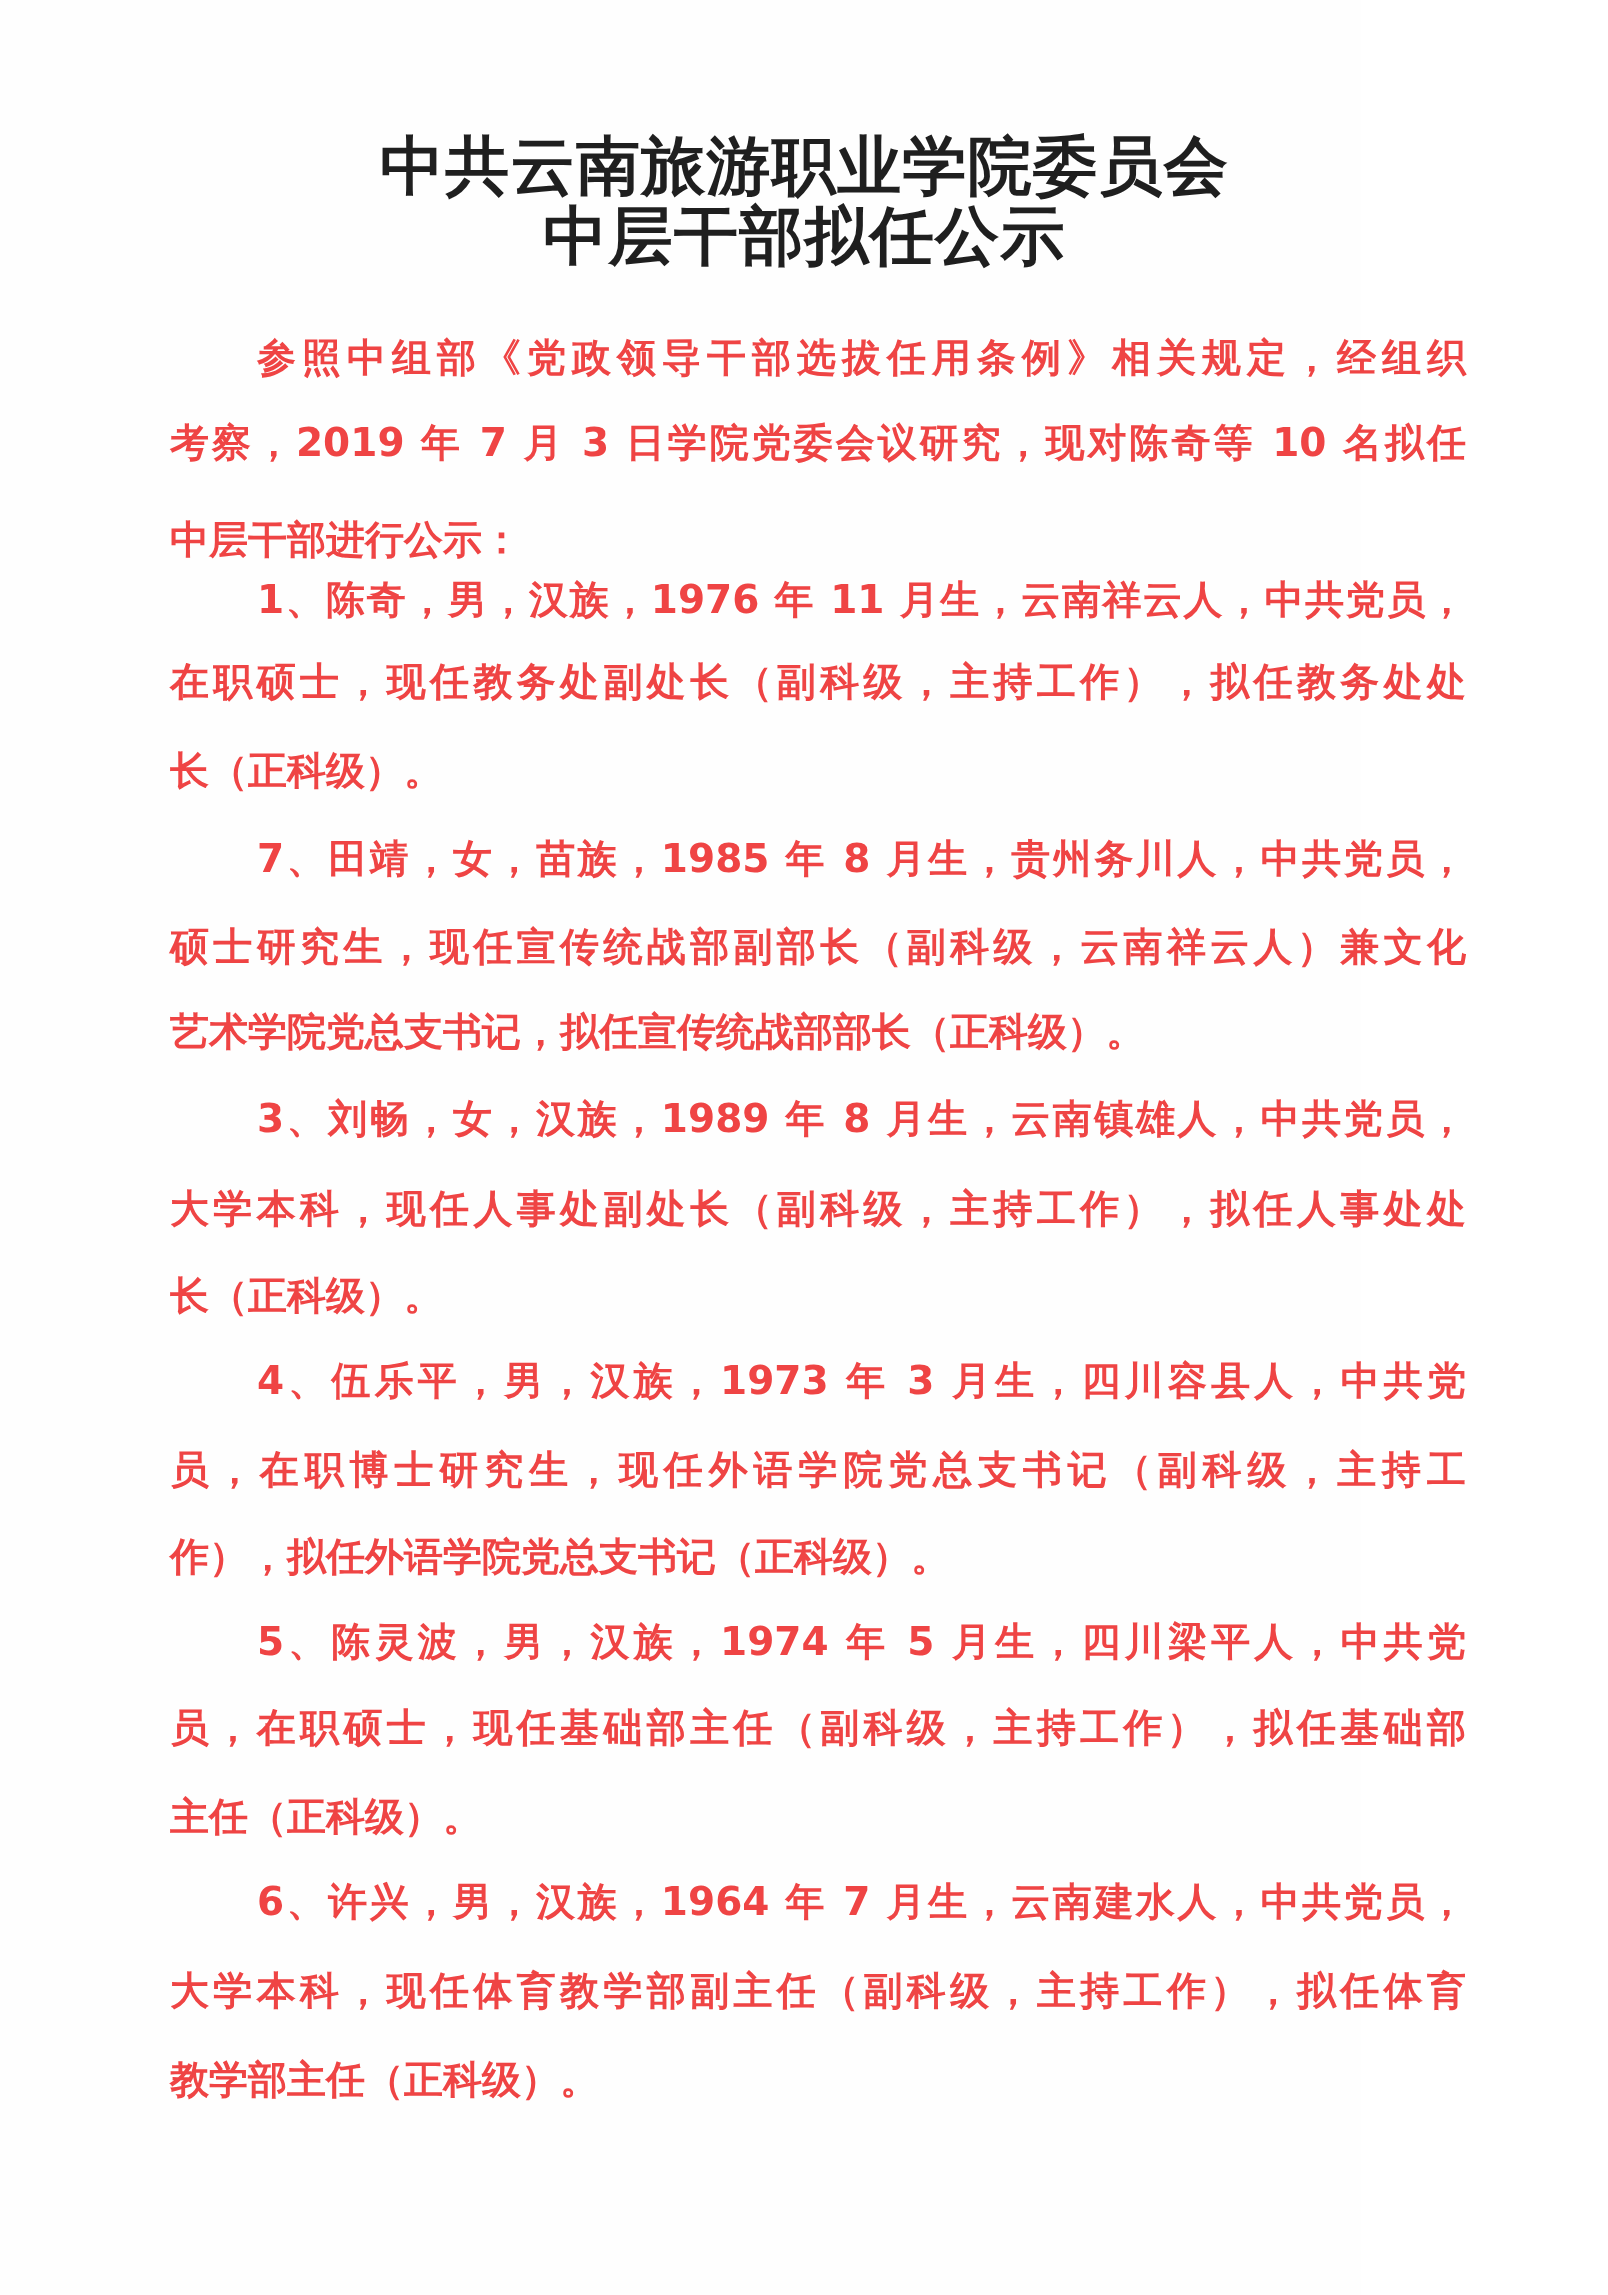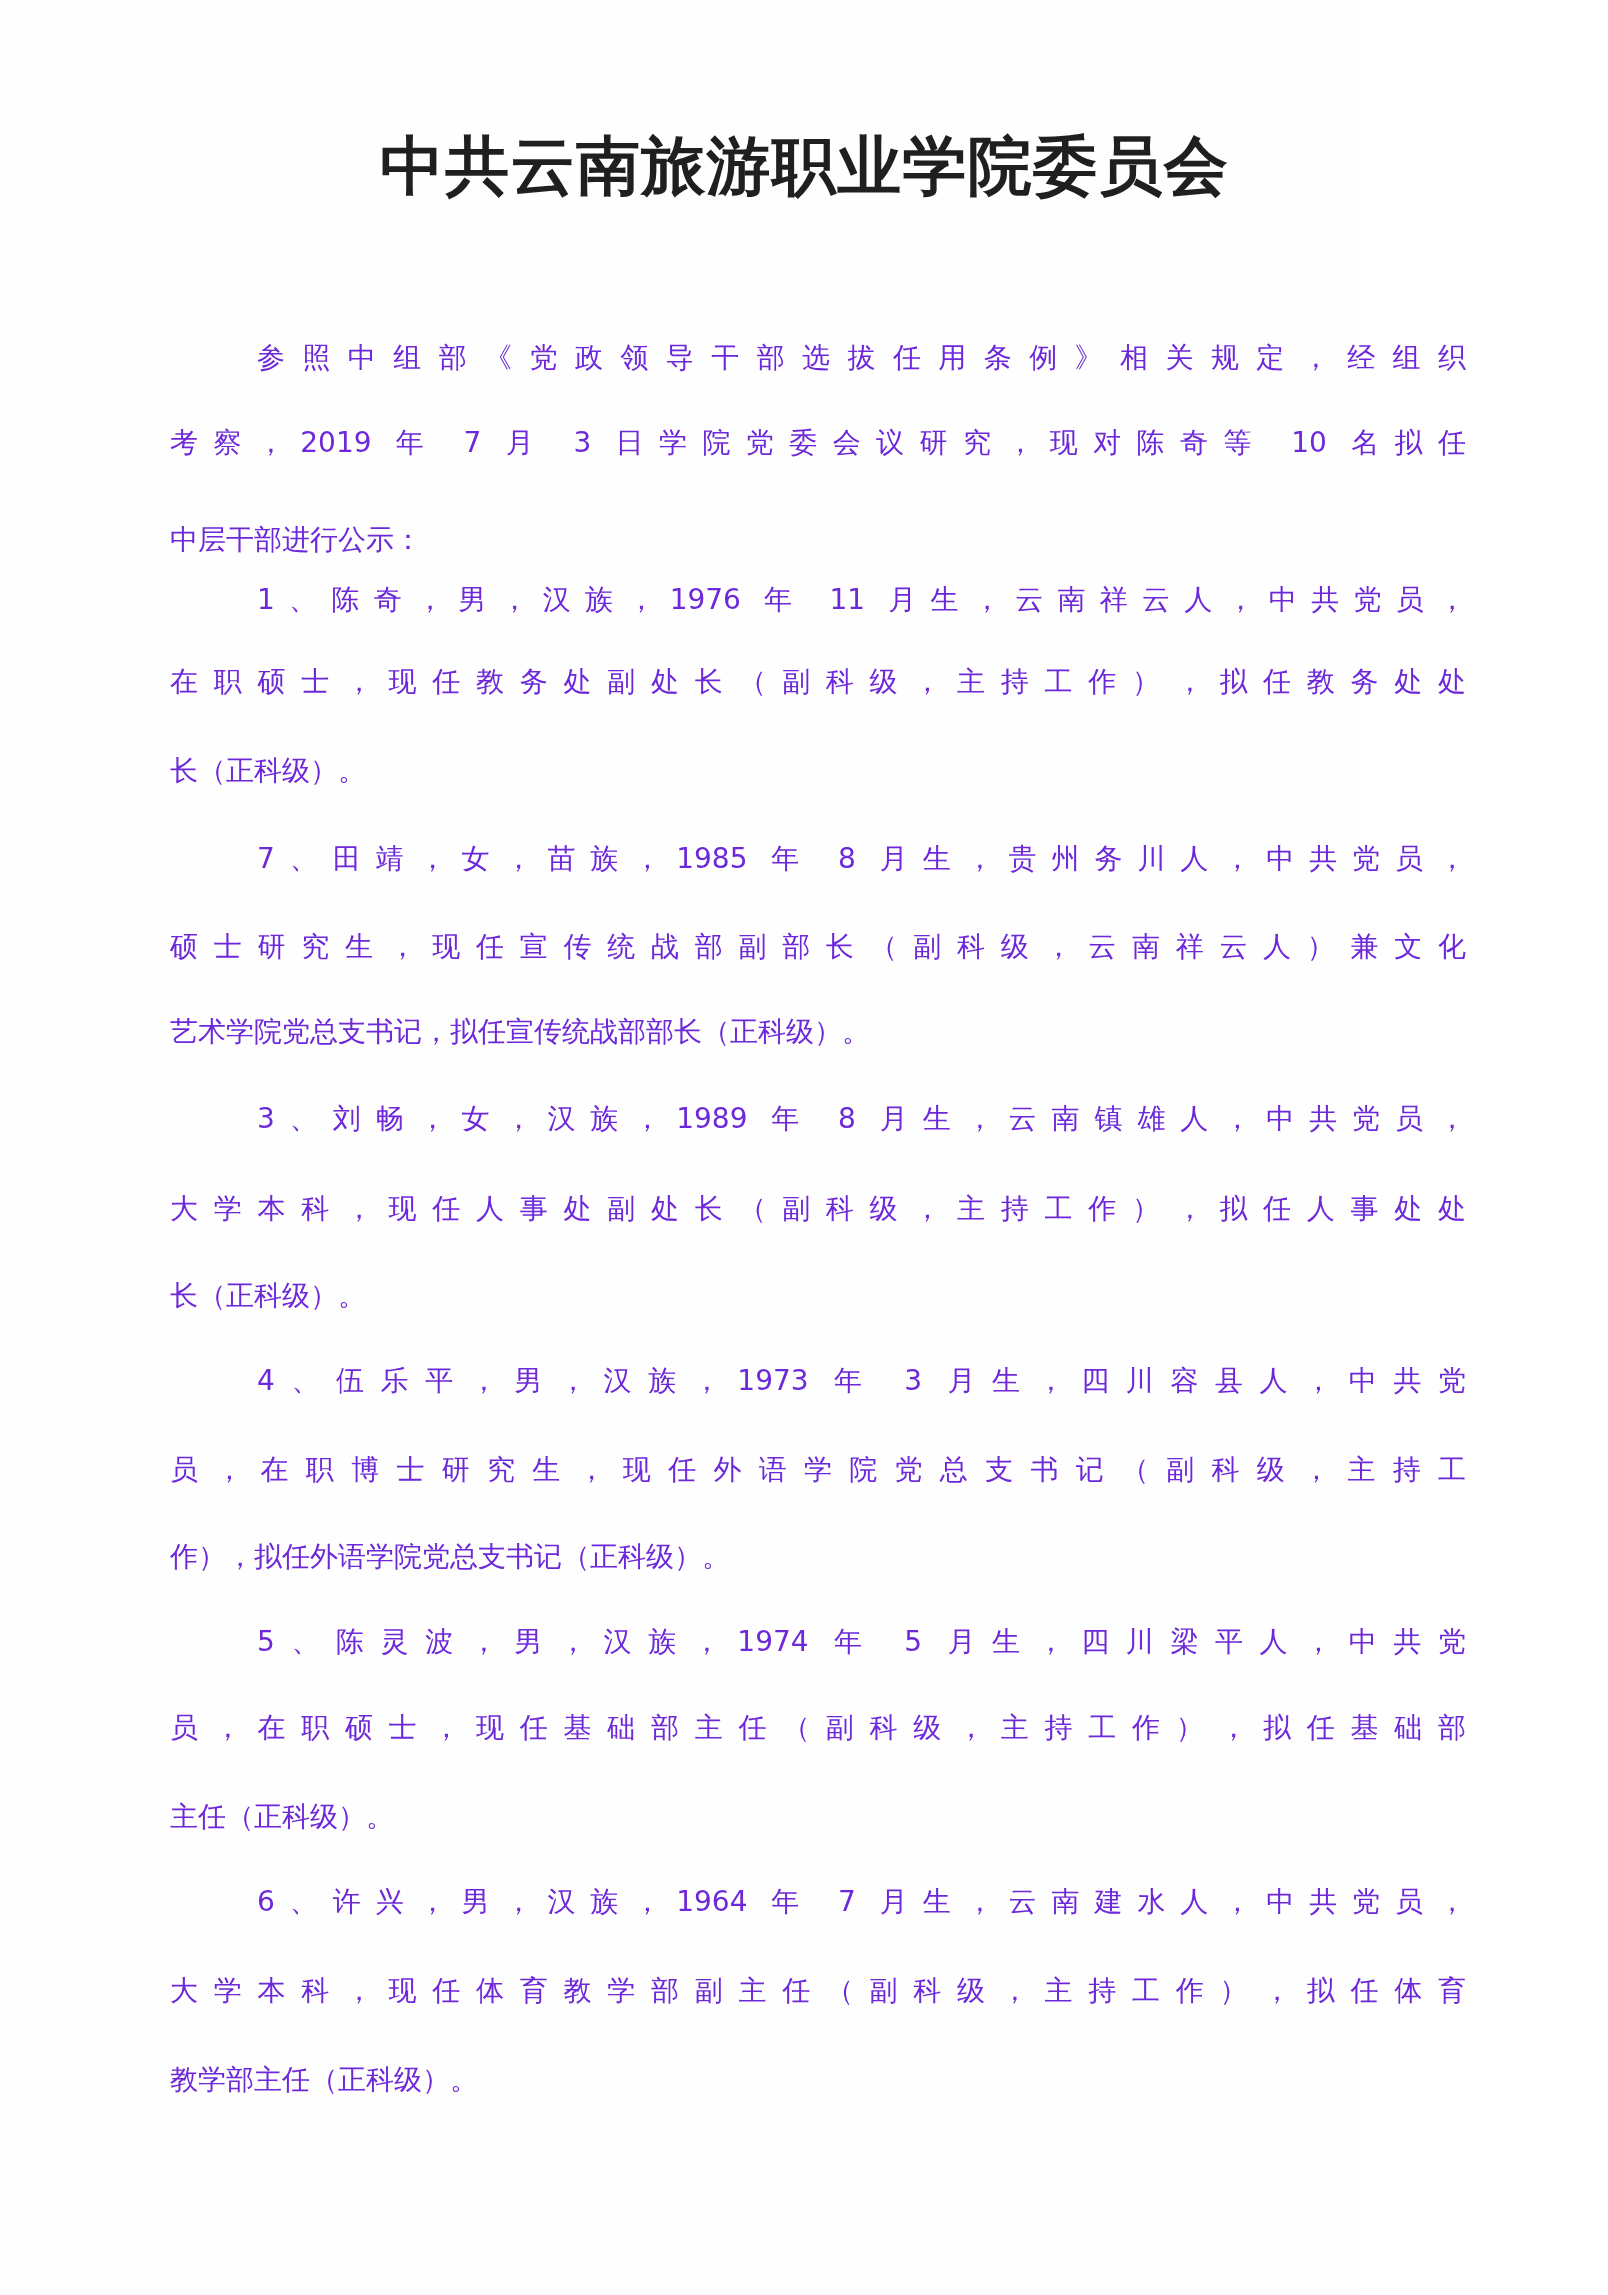--- a/index.html
+++ b/index.html
@@ -35,36 +35,38 @@
       color: #1f1f1f;
     }
     .title.l1 { top: 130px; }
     .title.l2 { top: 200px; }
 
     .body-line {
       position: absolute;
       left: 170px;
       width: 1296px;
       font-family: "DejaVu Sans", "Liberation Sans", sans-serif;
-      font-size: 28px;
+      font-size: 39px;
       line-height: 47px;
       white-space: nowrap;
-      color: #6d28d9;
+      color: #ef4444;
       text-align: justify;
       text-align-last: justify;
+      font-weight: bold;
     }
     .body-line.indent { left: 257px; width: 1209px; }
     .body-line.last { text-align-last: left; }
   </style>
 </head>
 <body>
 
 <div class="page">
 
   <div class="title l1">中共云南旅游职业学院委员会</div>
+  <div class="title l2">中层干部拟任公示</div>
 
   <div>
     <div class="body-line indent" style="top:334px;">参照中组部《党政领导干部选拔任用条例》相关规定，经组织</div>
     <div class="body-line" style="top:419px;">考察，2019 年 7 月 3 日学院党委会议研究，现对陈奇等 10 名拟任</div>
     <div class="body-line last" style="top:516px;">中层干部进行公示：</div>
   </div>
 
   <div>
     <div class="body-line indent" style="top:576px;">1、陈奇，男，汉族，1976 年 11 月生，云南祥云人，中共党员，</div>
     <div class="body-line" style="top:658px;">在职硕士，现任教务处副处长（副科级，主持工作），拟任教务处处</div>

